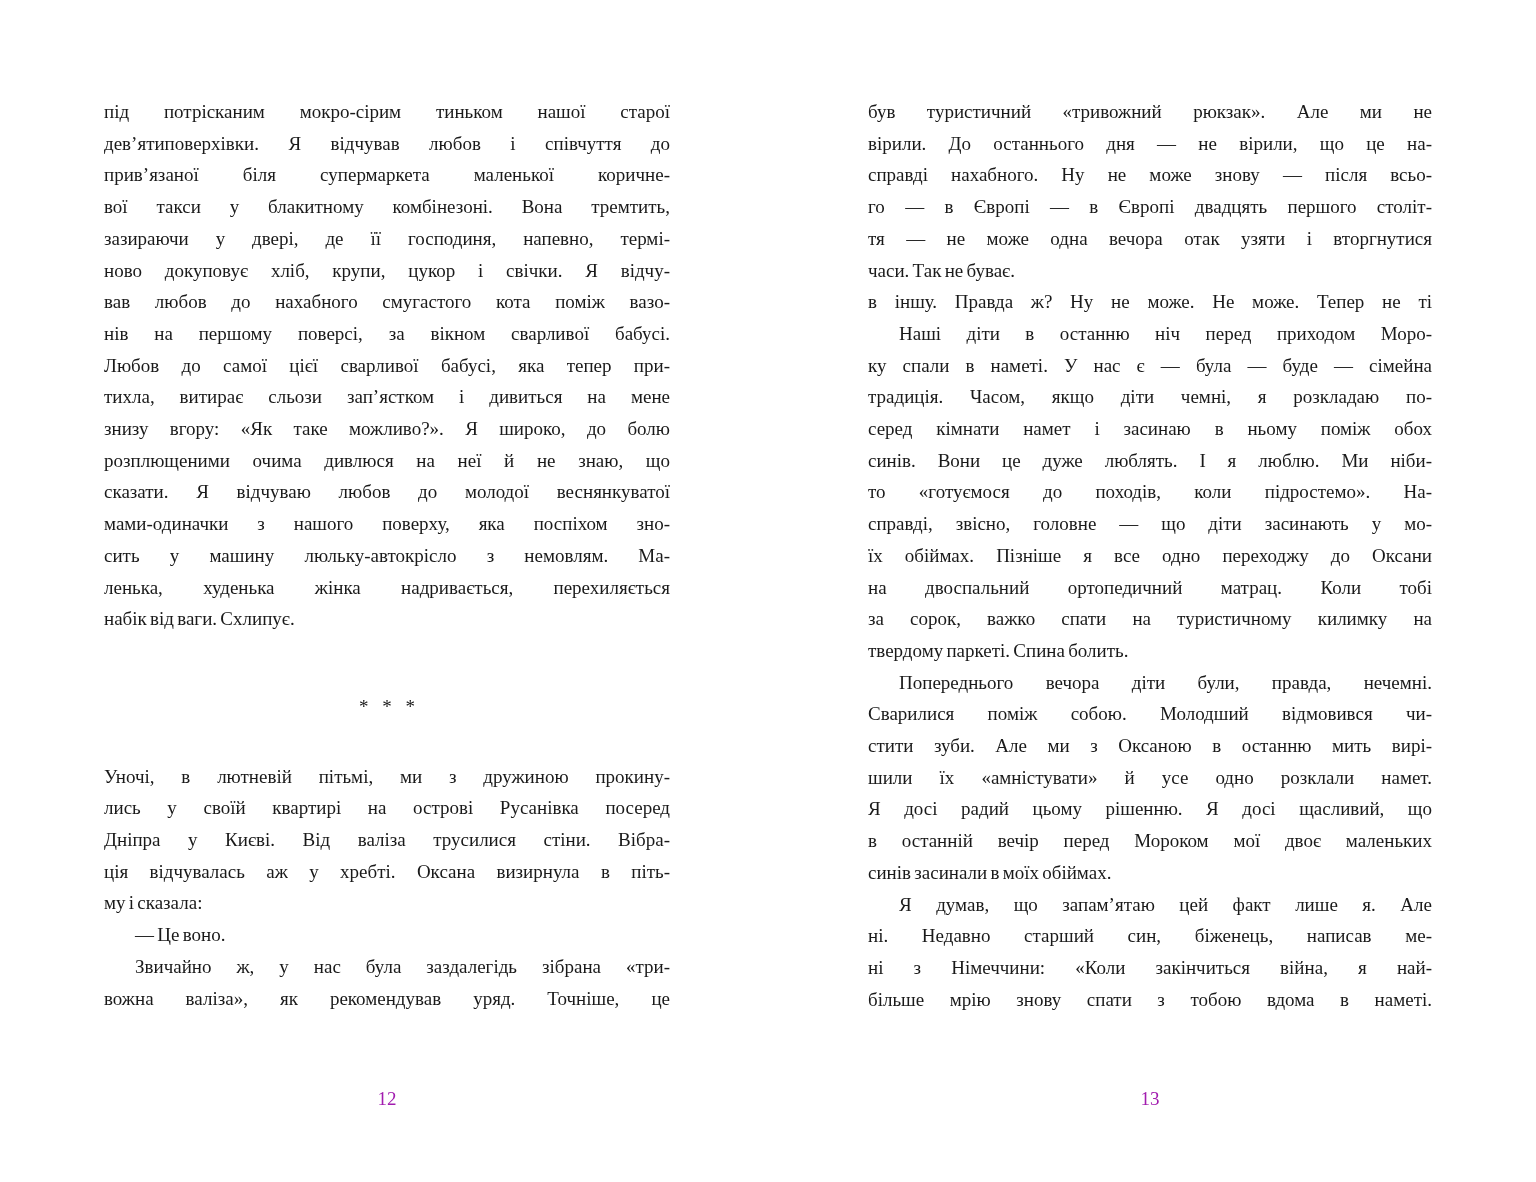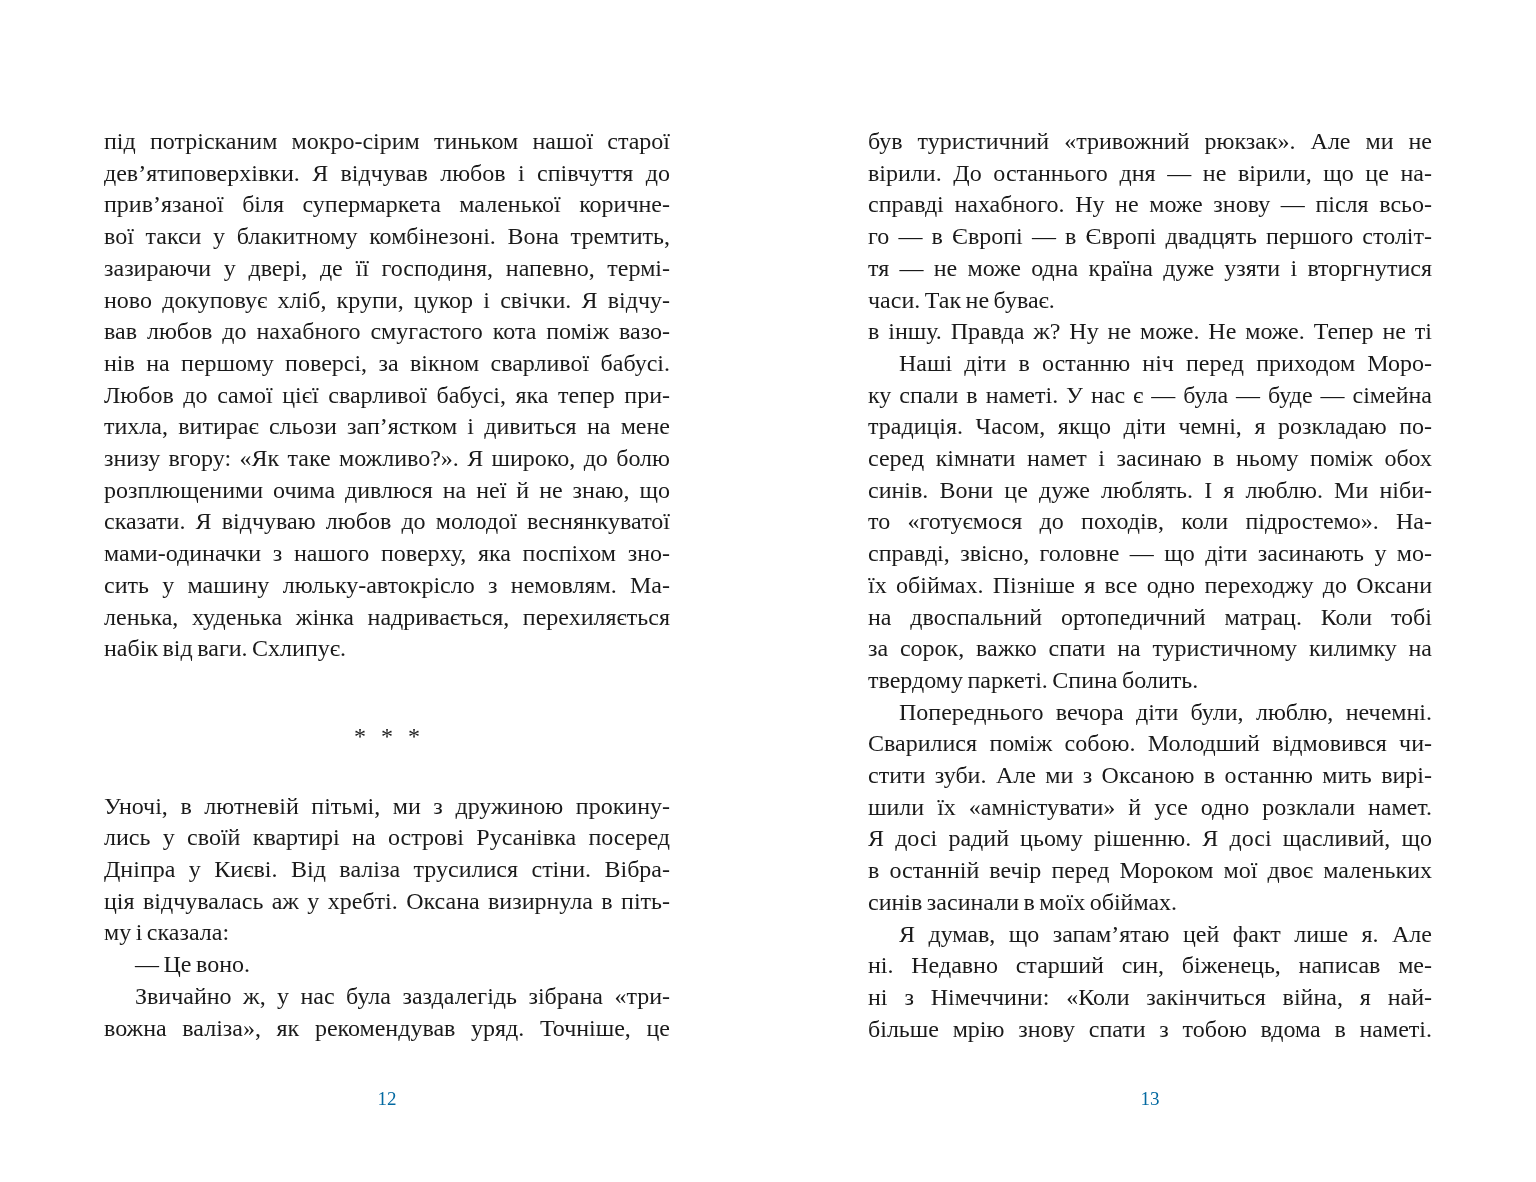--- a/index.html
+++ b/index.html
@@ -10,22 +10,22 @@
     background: #ffffff;
     overflow: hidden;
   }
   body {
     position: relative;
     font-family: "Liberation Serif", "DejaVu Serif", serif;
     color: #1a1a1a;
   }
   .page-col {
     position: absolute;
-    top: 126px;
-    font-size: 24px;
+    top: 96px;
+    font-size: 19px;
   }
   .col-left  { left: 104px; width: 566px; }
   .col-right { left: 868px; width: 564px; }
   .line {
     line-height: 31.7px;
     text-align: justify;
     text-align-last: left;
     word-spacing: -1.5px;
     white-space: normal;
   }
@@ -37,21 +37,21 @@
     text-align: center;
     word-spacing: 9px;
     color: #1a1a1a;
   }
   .folio {
     position: absolute;
     top: 1087px;
     font-size: 19px;
     line-height: 24px;
     text-align: center;
-    color: #0369a1;
+    color: #a21caf;
     font-variant-numeric: oldstyle-nums;
   }
   .folio-left  { left: 104px; width: 566px; }
   .folio-right { left: 868px; width: 564px; }
 </style>
 </head>
 <body>
 
 <section class="page-col col-left">
     <div class="line j">під потрісканим мокро-сірим тиньком нашої старої</div>
@@ -80,35 +80,35 @@
     <div class="line indent">— Це воно.</div>
     <div class="line j indent">Звичайно ж, у нас була заздалегідь зібрана «три-</div>
     <div class="line j">вожна валіза», як рекомендував уряд. Точніше, це</div>
   </section>
 
 <section class="page-col col-right">
     <div class="line j">був туристичний «тривожний рюкзак». Але ми не</div>
     <div class="line j">вірили. До останнього дня — не вірили, що це на-</div>
     <div class="line j">справді нахабного. Ну не може знову — після всьо-</div>
     <div class="line j">го — в Європі — в Європі двадцять першого століт-</div>
-    <div class="line j">тя — не може одна країна дуже узяти і вторгнутися</div>
+    <div class="line j">тя — не може одна вечора отак узяти і вторгнутися</div>
     <div class="line">часи. Так не буває.</div>
     <div class="line j">в іншу. Правда ж? Ну не може. Не може. Тепер не ті</div>
     <div class="line j indent">Наші діти в останню ніч перед приходом Моро-</div>
     <div class="line j">ку спали в наметі. У нас є — була — буде — сімейна</div>
     <div class="line j">традиція. Часом, якщо діти чемні, я розкладаю по-</div>
     <div class="line j">серед кімнати намет і засинаю в ньому поміж обох</div>
     <div class="line j">синів. Вони це дуже люблять. І я люблю. Ми ніби-</div>
     <div class="line j">то «готуємося до походів, коли підростемо». На-</div>
     <div class="line j">справді, звісно, головне — що діти засинають у мо-</div>
     <div class="line j">їх обіймах. Пізніше я все одно переходжу до Оксани</div>
     <div class="line j">на двоспальний ортопедичний матрац. Коли тобі</div>
     <div class="line j">за сорок, важко спати на туристичному килимку на</div>
     <div class="line">твердому паркеті. Спина болить.</div>
-    <div class="line j indent">Попереднього вечора діти були, люблю, нечемні.</div>
+    <div class="line j indent">Попереднього вечора діти були, правда, нечемні.</div>
     <div class="line j">Сварилися поміж собою. Молодший відмовився чи-</div>
     <div class="line j">стити зуби. Але ми з Оксаною в останню мить вирі-</div>
     <div class="line j">шили їх «амністувати» й усе одно розклали намет.</div>
     <div class="line j">Я досі радий цьому рішенню. Я досі щасливий, що</div>
     <div class="line j">в останній вечір перед Мороком мої двоє маленьких</div>
     <div class="line">синів засинали в моїх обіймах.</div>
     <div class="line j indent">Я думав, що запам’ятаю цей факт лише я. Але</div>
     <div class="line j">ні. Недавно старший син, біженець, написав ме-</div>
     <div class="line j">ні з Німеччини: «Коли закінчиться війна, я най-</div>
     <div class="line j">більше мрію знову спати з тобою вдома в наметі.</div>

